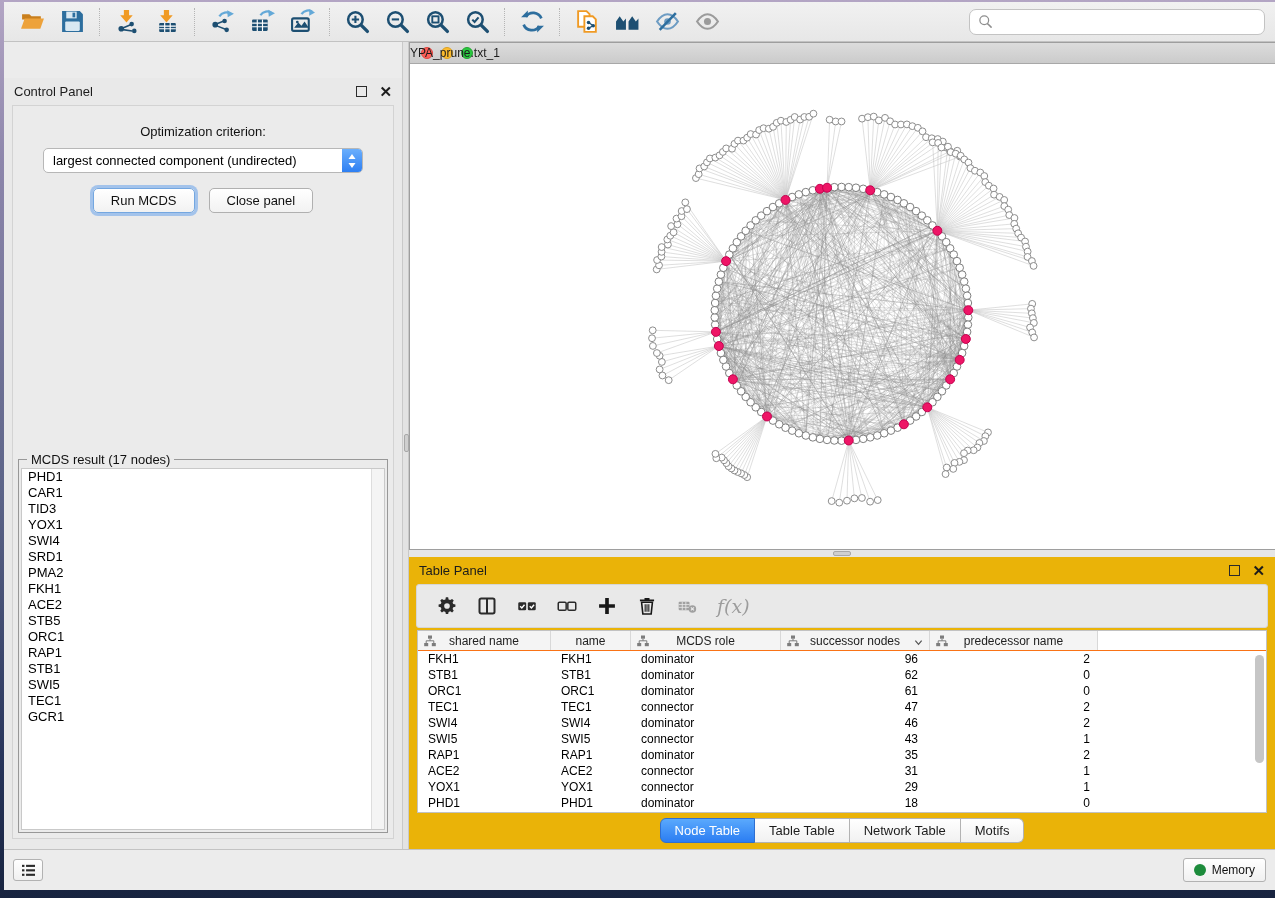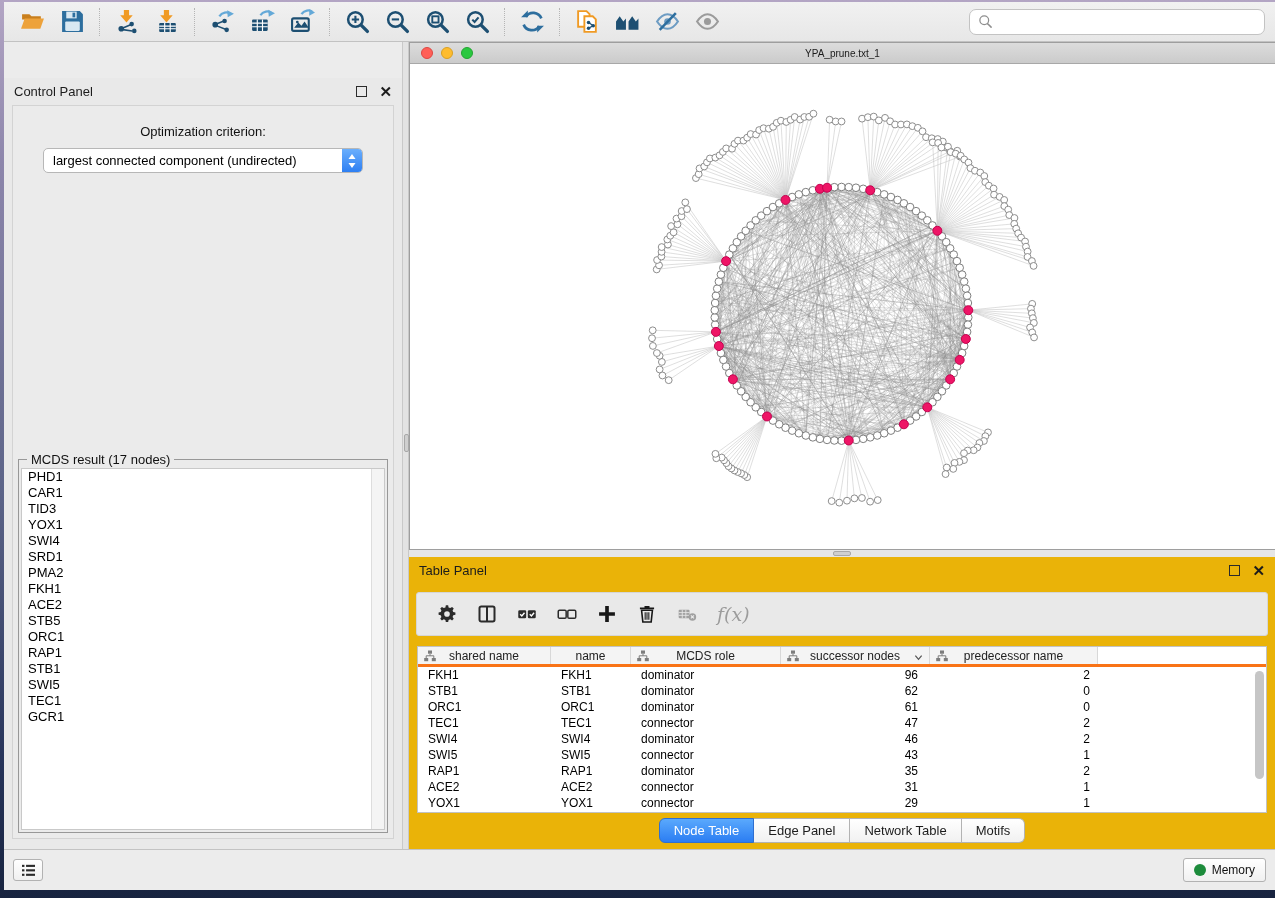--- a/index.html
+++ b/index.html
@@ -72,34 +72,34 @@
   
   .right { flex:1; display:flex; flex-direction:column; min-width:0; }
   .net-window { flex:1; display:flex; flex-direction:column; min-height:0; border:1px solid #9e9e9e; border-right:none; }
   .net-titlebar { height:21px; flex:none; background:linear-gradient(#dcdcdc,#cbcbcb); border-bottom:1px solid #a8a8a8;
     display:flex; align-items:center; position:relative; }
   .lights { display:flex; gap:8px; margin-left:11px; }
   .light { width:12px; height:12px; border-radius:50%; cursor:pointer; }
   .light.red { background:#ff5f57; border:1px solid #dd4742; }
   .light.yellow { background:#febc2e; border:1px solid #d9a022; }
   .light.green { background:#2ac840; border:1px solid #23a532; }
-  .net-title { position:absolute; left:0; right:0; text-align:center; font-size:10px; color:#1b1b1b; }
+  .net-title { position:absolute; left:0; right:0; font-size:12px; color:#1b1b1b; }
   .net-canvas { flex:1; background:#fff; position:relative; min-height:0; }
   .net-canvas svg { position:absolute; inset:0; width:100%; height:100%; }
 
   
   .table-panel { height:292px; flex:none; background:#eab308; display:flex; flex-direction:column; }
-  .tp-toolbar { height:44px; flex:none; margin:8px 7px; border:1px solid #d6d6d6; border-radius:3px;
+  .tp-toolbar { height:44px; flex:none; margin:0 7px; border:1px solid #d6d6d6; border-radius:3px;
     background:#e9e9e9; display:flex; align-items:center; gap:20px; padding-left:20px; }
   .tp-btn { border:none; background:none; cursor:pointer; display:flex; align-items:center; }
   .tp-btn .icon { width:20px; height:20px; }
   .tp-btn.disabled { cursor:default; }
   .fx-label { font-family:"DejaVu Serif", serif; font-style:italic; font-size:19px; color:#9c9c9c; }
   .tbl-wrap { flex:1; margin:2px 8px 0; background:#fff; border:1px solid #c2c2c2; position:relative; overflow:hidden; }
-  .tbl-header { display:flex; height:20px; border-bottom:3px solid #f97316; }
+  .tbl-header { display:flex; height:20px; border-bottom:1px solid #f97316; }
   .th { position:relative; height:100%; background:#f4f4f4; border-right:1px solid #d8d8d8;
     font-size:12px; color:#222; display:flex; align-items:center; justify-content:center; }
   .th .tree { position:absolute; left:6px; width:12px; height:12px; }
   .th .chev { position:absolute; right:6px; width:9px; height:9px; }
   .tr { display:flex; height:16px; }
   .td { font-size:12px; color:#000; line-height:16px; white-space:nowrap; overflow:hidden; }
   .td.l { text-align:left; padding-left:10px; }
   .td.r { text-align:right; }
   .tbl-scroll { position:absolute; right:2px; top:24px; width:9px; height:108px; background:#c6c6c6; border-radius:5px; }
   .tp-tabs-row { flex:none; padding:5px 0 6px; }
@@ -319,20 +319,24 @@
       <div class="tab-content">
         <div class="opt-label">Optimization criterion:</div>
         <div class="opt-select">
           <span class="val">largest connected component (undirected)</span>
           <span class="spin">
             <svg viewBox="0 0 10 16" width="10" height="16">
               <path d="M5 1 L8.5 6 H1.5 Z" fill="#fff"></path>
               <path d="M5 15 L8.5 10 H1.5 Z" fill="#fff"></path>
             </svg>
           </span>
+        </div>
+        <div class="btn-row">
+          <button class="push-btn focused">Run MCDS</button>
+          <button class="push-btn">Close panel</button>
         </div>
 
         <div class="mcds-fieldset">
           <span class="mcds-legend">MCDS result (17 nodes)</span>
           <div class="mcds-list">
             <div id="mcds-items">
                 <div class="mcds-item">PHD1</div>
                 <div class="mcds-item">CAR1</div>
                 <div class="mcds-item">TID3</div>
                 <div class="mcds-item">YOX1</div>
@@ -1638,21 +1642,21 @@
                 <div class="td l" style="width: 150px;">dominator</div>
                 <div class="td r" style="width: 149px; padding-right: 12px;">18</div>
                 <div class="td r" style="width: 168px; padding-right: 8px;">0</div>
               </div>
             </div>
           <div class="tbl-scroll"></div>
         </div>
         <div class="tp-tabs-row">
           <div class="seg" id="tp-tabs">
               <button class="tab sel">Node Table</button>
-              <button class="tab">Edge Panel</button>
+              <button class="tab">Table Table</button>
               <button class="tab">Network Table</button>
               <button class="tab">Motifs</button>
             </div>
         </div>
       </div>
 
     </section>
   </div>
 
   <div class="statusbar">

